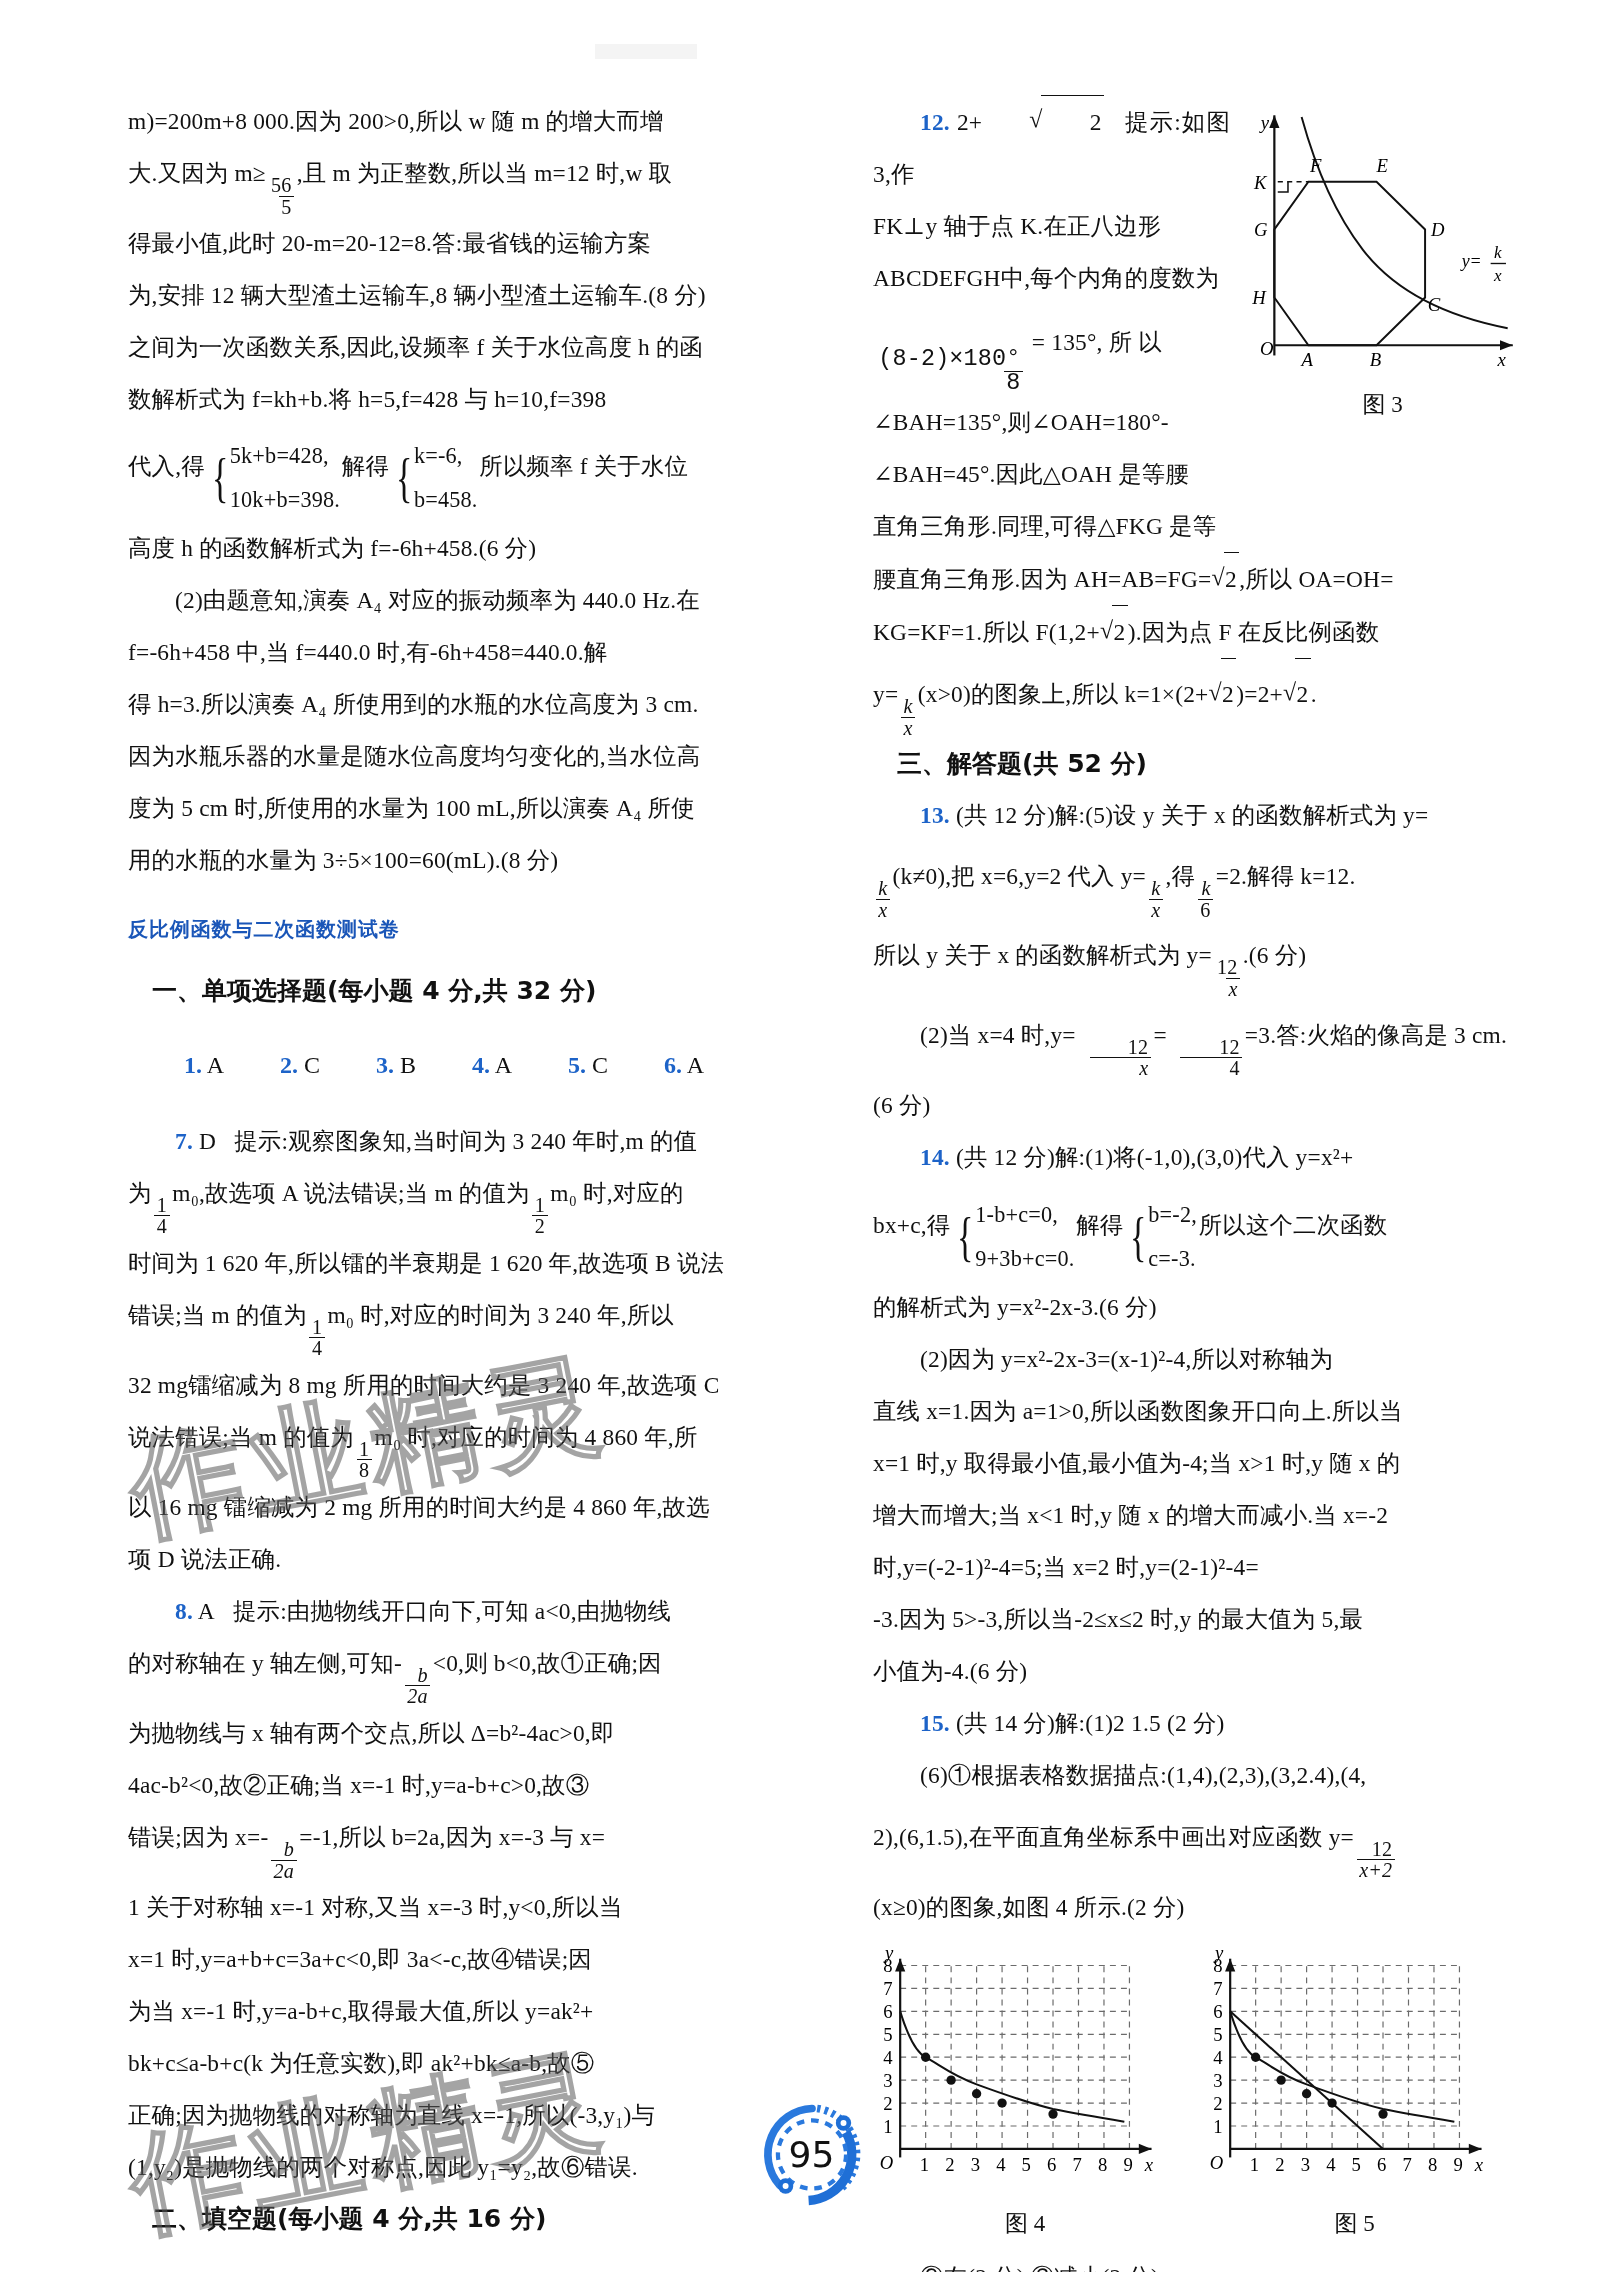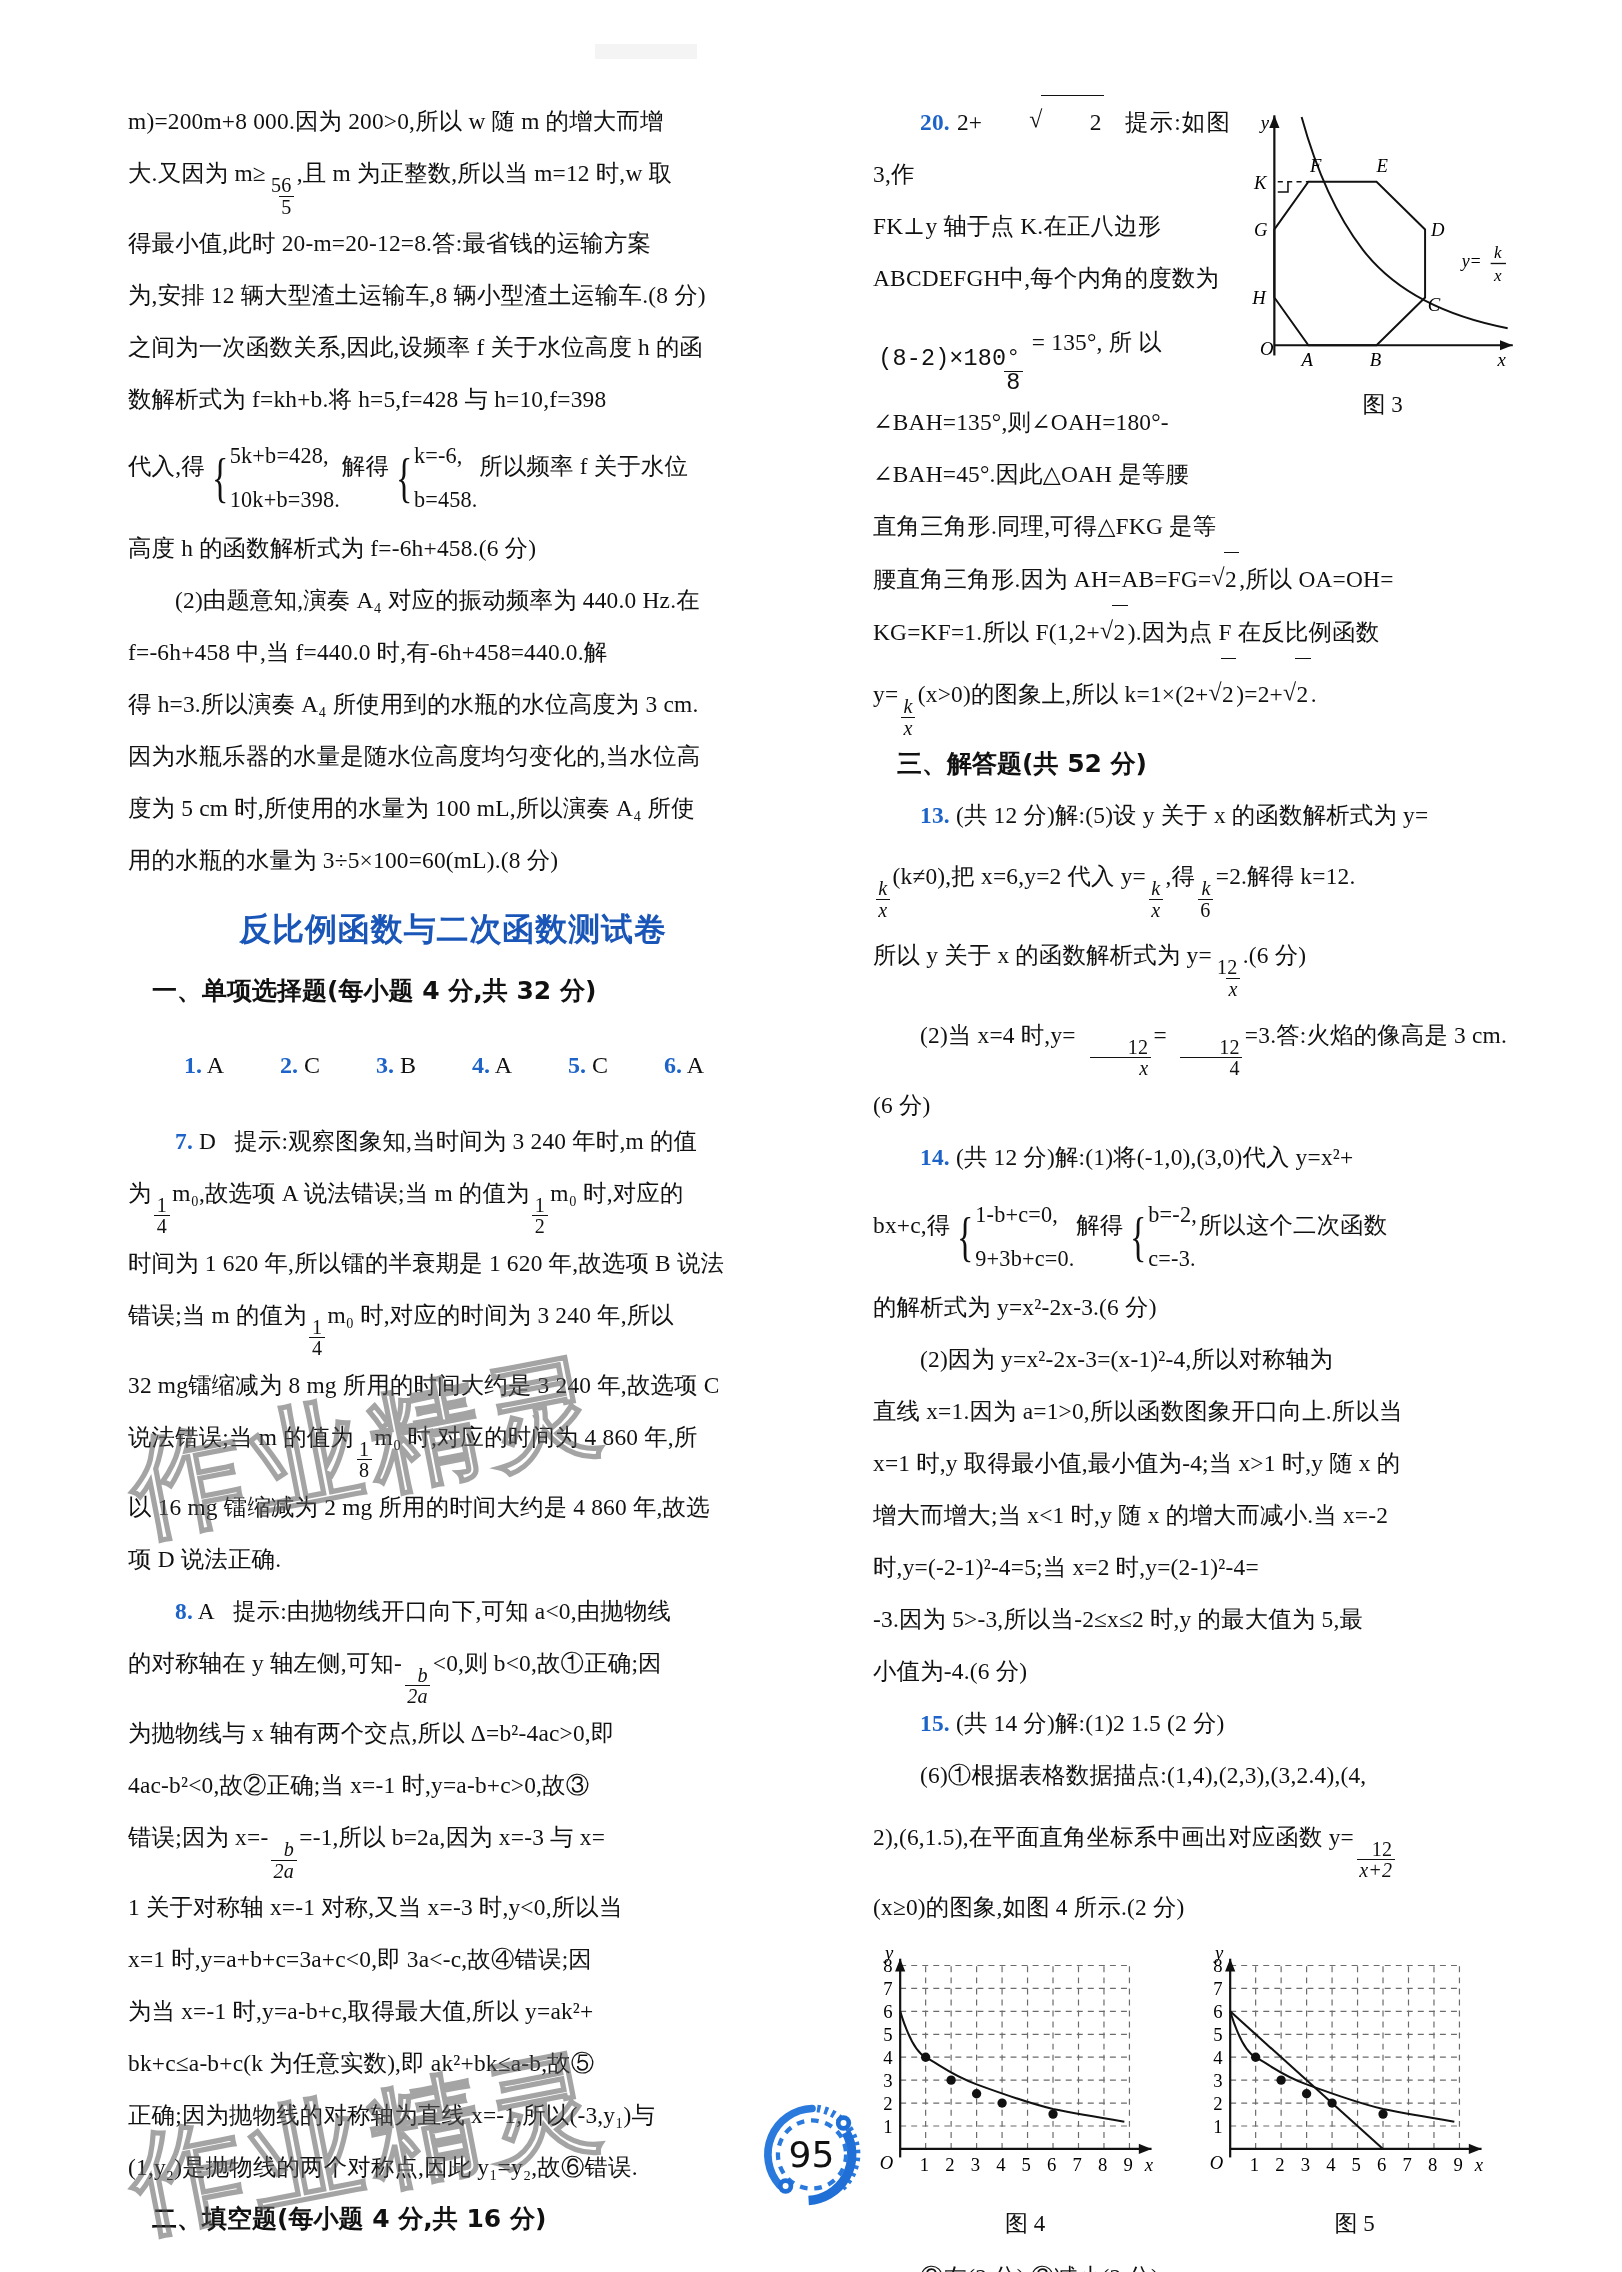--- a/index.html
+++ b/index.html
@@ -59,21 +59,21 @@
     transform:scaleX(.62);transform-origin:center;margin-right:-3.4px;
   }
   .sys .eqs{display:inline-flex;flex-direction:column;line-height:44px;font-size:.95em;}
 
   .sec-title{
     font-size:25px;font-weight:bold;line-height:51px;margin:0;
     font-family:"DejaVu Sans","Liberation Sans",sans-serif;
     text-indent:24px;
   }
   .paper-title{
-    text-align:center;font-size:32px;font-weight:bold;color:#1a56b8;
+    font-size:20px;font-weight:bold;color:#1a56b8;
     font-family:"DejaVu Sans","Liberation Sans",sans-serif;
     line-height:63px;margin:12px 0 3.4px 0;letter-spacing:0.9px;
   }
   .ansrow{font-size:24px;line-height:51px;text-indent:29px;}
   .ansrow .a{margin-right:29px;margin-left:27px;}
 
   
   .fig3wrap{
     float:right;width:281px;height:323px;margin:5.1px 0 0 12px;
     position:relative;
@@ -259,21 +259,21 @@
 
           <text x="258" y="196" font-size="21" font-style="italic" font-family="Liberation Serif, serif">y=</text>
           <text x="296" y="186" font-size="20" font-style="italic" font-family="Liberation Serif, serif">k</text>
           <line x1="292" y1="192" x2="310" y2="192" stroke="#111" stroke-width="1.6"></line>
           <text x="296" y="212" font-size="20" font-style="italic" font-family="Liberation Serif, serif">x</text>
         </svg>
         <div class="figcap">图 3</div>
       </div>
 
       <p class="para indent">
-        <span class="num">20.</span>
+        <span class="num">12.</span>
         <span><span>2+</span><span class="sqrt"><span>2</span></span></span>&nbsp;&nbsp;
         <span>提示:如图 3,作</span>
       </p>
       <p class="para">FK⊥y 轴于点 K.在正八边形</p>
       <p class="para">ABCDEFGH中,每个内角的度数为</p>
       <p class="para" style="line-height:77px;">
         <span class="frac" style="font-size:1em;vertical-align:-0.62em;font-family:Liberation Mono, monospace;">
             <span class="fn">(8-2)×180°</span>
             <span class="fd">8</span>
           </span>

